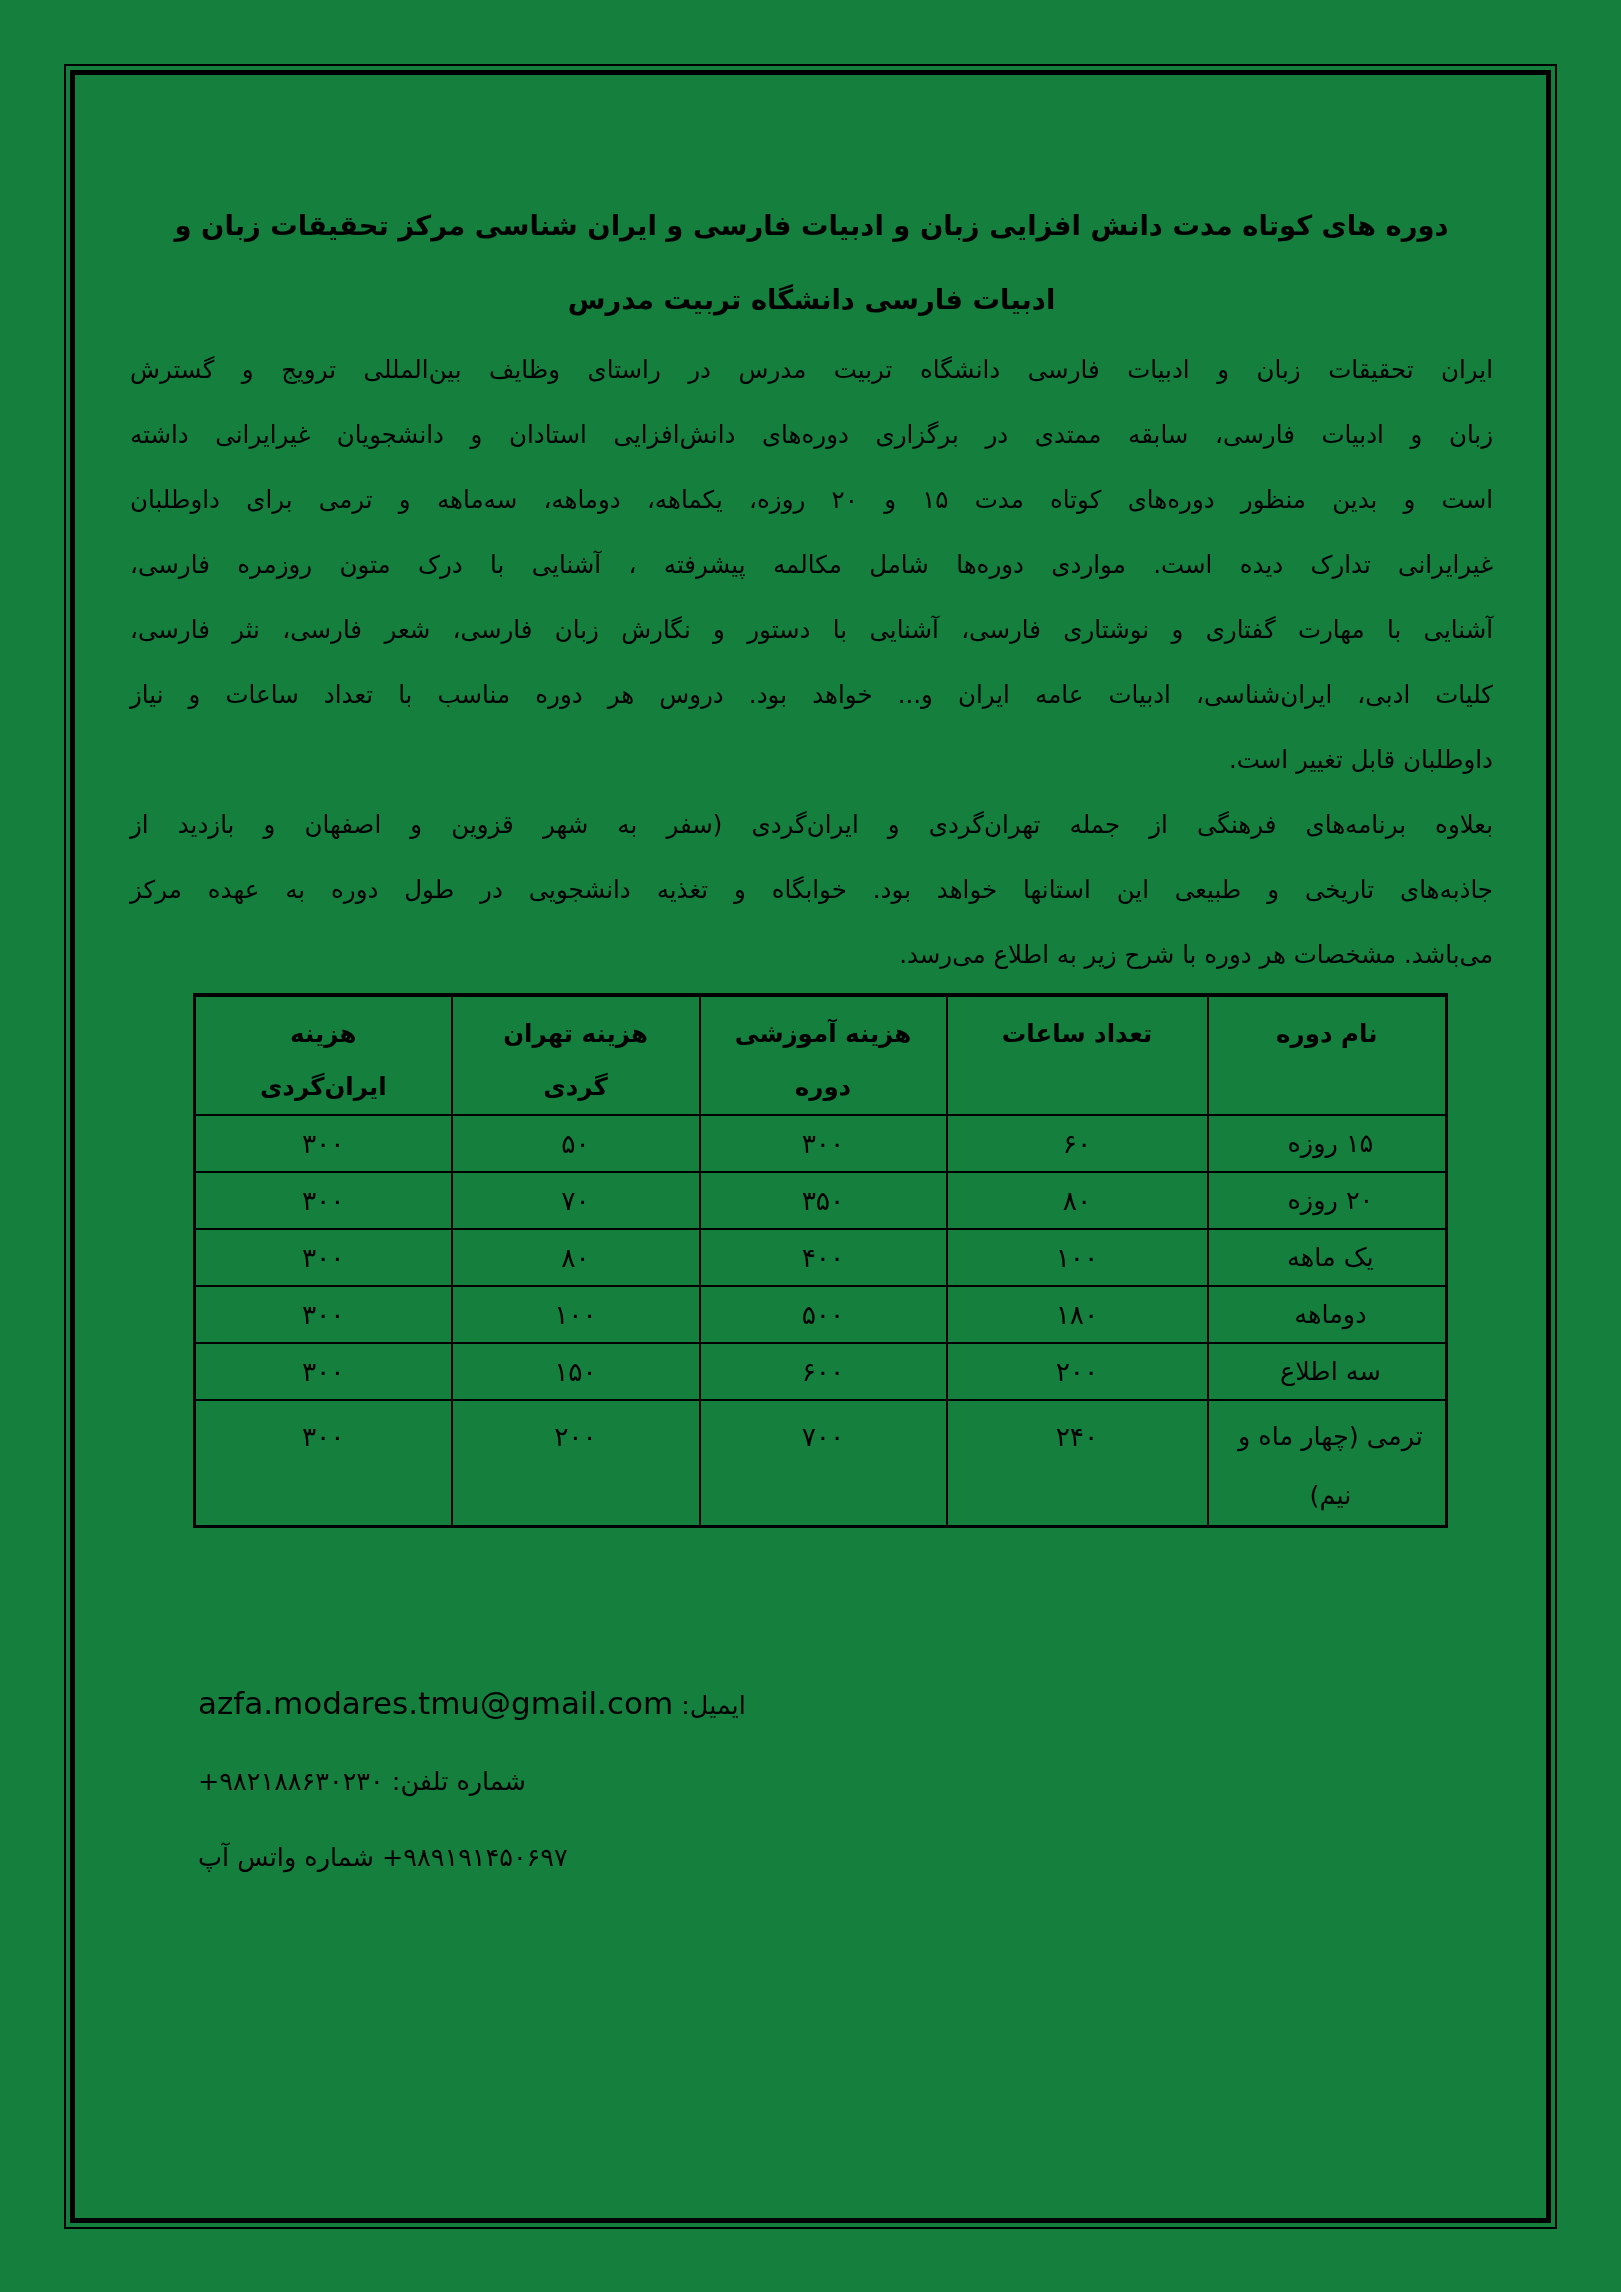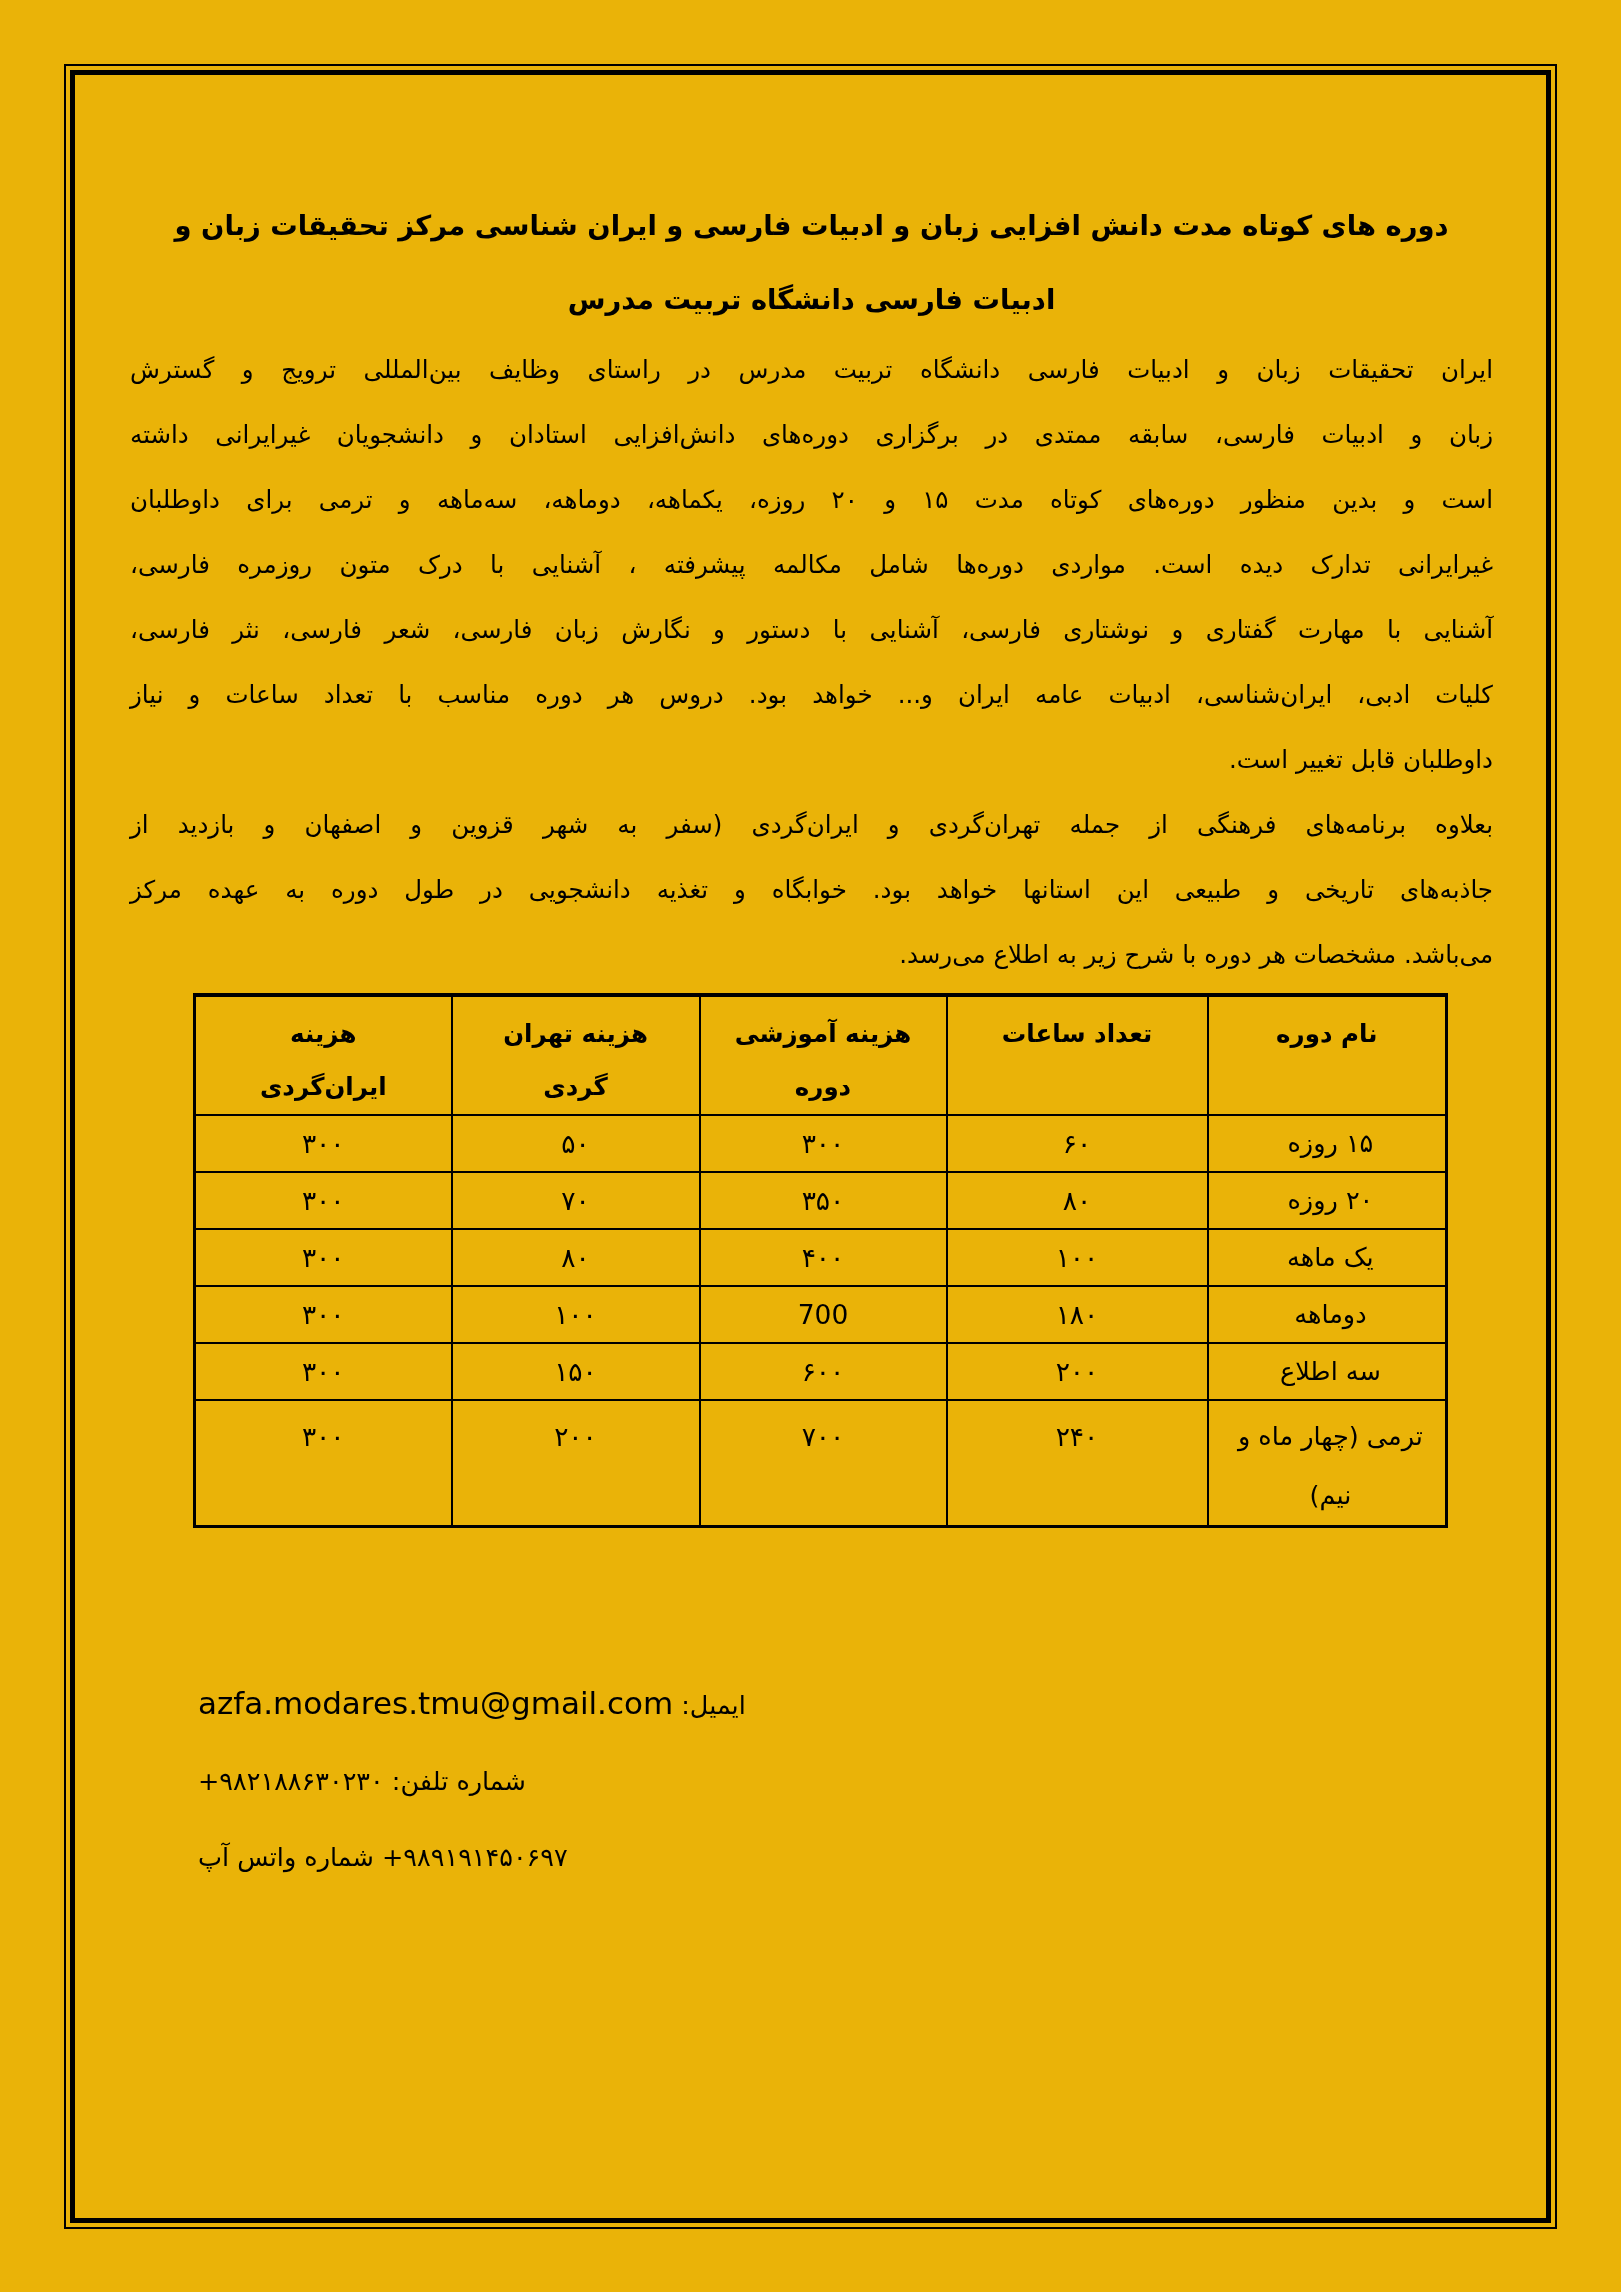--- a/index.html
+++ b/index.html
@@ -1,20 +1,20 @@
 <!DOCTYPE html>
 <html lang="fa"><head>
 <meta charset="utf-8">
 <style>
   html, body { margin: 0; padding: 0; background: #ffffff; }
   .page {
     position: relative;
     width: 1621px;
     height: 2293px;
-    background: #eab308;
+    background: #15803d;
     color: #000000;
     font-family: "DejaVu Sans", sans-serif;
     overflow: hidden;
   }
   
   .frame-outer {
     position: absolute;
     inset: 64px;
     border: 2.9px solid #000000;
     pointer-events: none;
@@ -174,21 +174,21 @@
         <tr>
           <td class="name-cell">یک ماهه</td>
           <td>۱۰۰</td>
           <td>۴۰۰</td>
           <td>۸۰</td>
           <td>۳۰۰</td>
         </tr>
         <tr>
           <td class="name-cell">دوماهه</td>
           <td>۱۸۰</td>
-          <td>700</td>
+          <td>۵۰۰</td>
           <td>۱۰۰</td>
           <td>۳۰۰</td>
         </tr>
         <tr>
           <td class="name-cell">سه اطلاع</td>
           <td>۲۰۰</td>
           <td>۶۰۰</td>
           <td>۱۵۰</td>
           <td>۳۰۰</td>
         </tr>

